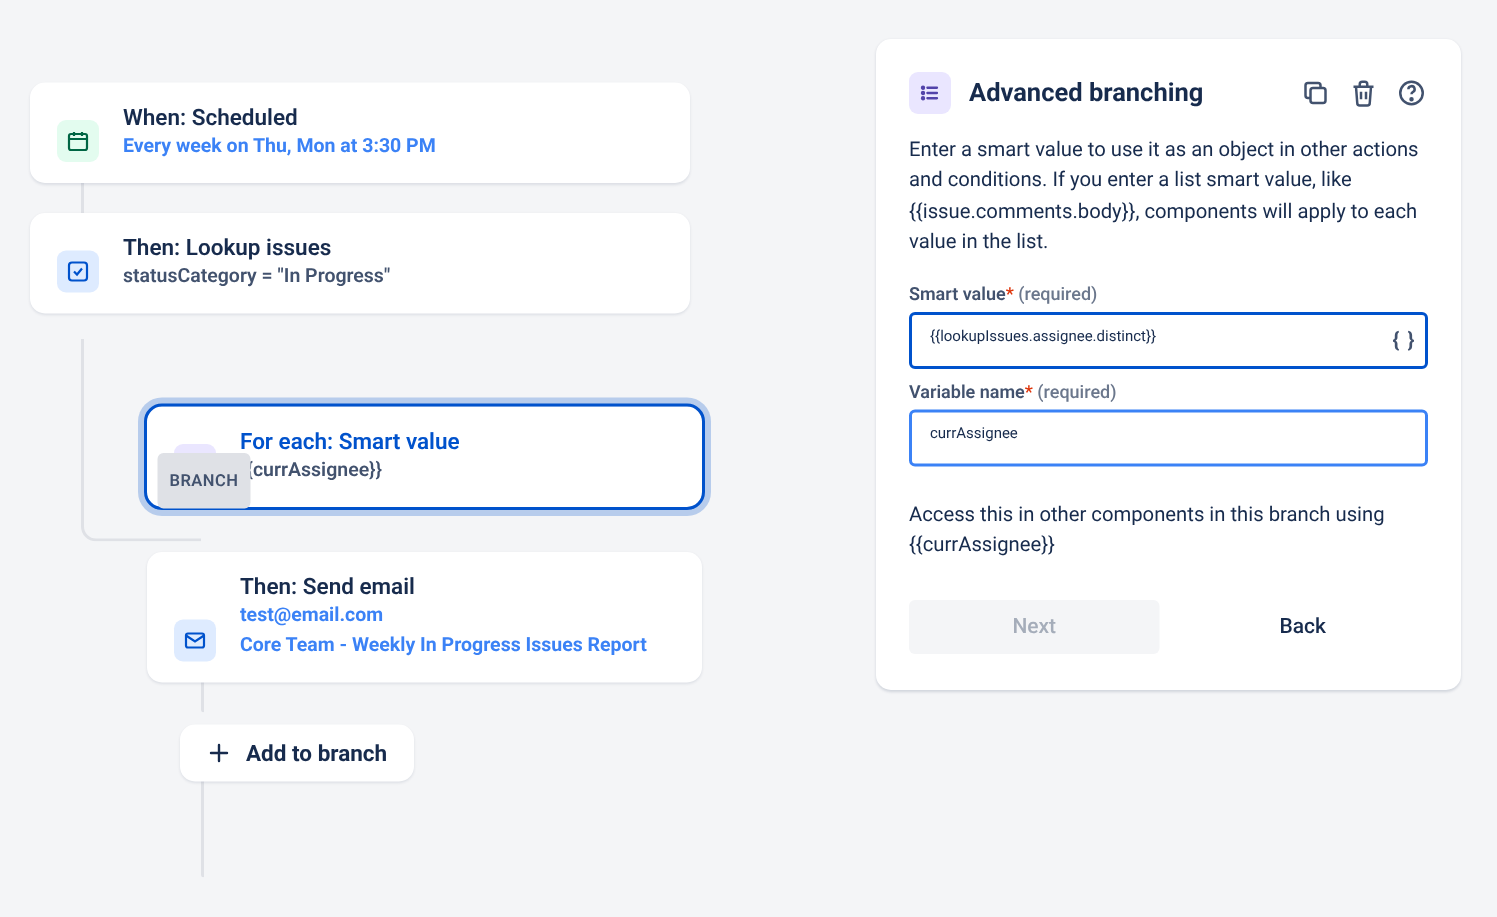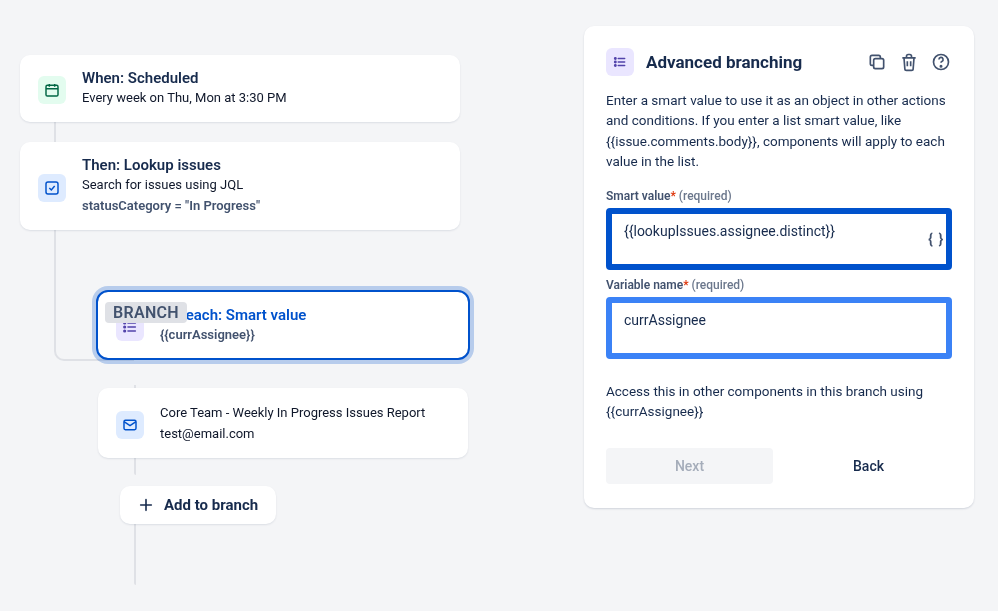--- a/index.html
+++ b/index.html
@@ -26,21 +26,21 @@
     border-left: 2px solid #dfe1e6;
     border-bottom: 2px solid #dfe1e6;
     border-bottom-left-radius: 10px;
   }
 
   .card {
     background: #fff;
     border-radius: 10px;
     padding: 14px 22px 14px 18px;
     display: flex;
-    align-items: center;
+    align-items: flex-end;
     gap: 16px;
     box-shadow: 0 1px 2px rgba(9,30,66,0.1);
     position: relative;
     z-index: 2;
   }
 
   .card .icon-box {
     width: 28px;
     height: 28px;
     border-radius: 6px;
@@ -49,38 +49,38 @@
     justify-content: center;
     flex-shrink: 0;
     margin-top: 4px;
   }
   .icon-green { background: #e3fcef; color: #006644; }
   .icon-blue  { background: #deebff; color: #0052cc; }
   .icon-purple{ background: #eae6ff; color: #5243aa; }
 
   .card .body { flex: 1; min-width: 0; }
   .card .title { font-size: 15px; font-weight: 600; color: #172b4d; }
-  .card .sub   { font-size: 13px; color: #0f172a; line-height: 1.45; margin-top: 2px; }
+  .card .sub   { font-size: 13px; color: #3b82f6; line-height: 1.45; margin-top: 2px; font-weight: bold; }
   .card .sub.strong { font-weight: 600; color: #42526e; }
 
   .card.selected {
     outline: 2px solid #0052cc;
     box-shadow: 0 0 0 6px rgba(0,82,204,0.25);
   }
   .card.selected .title { color: #0052cc; }
 
   .branch-pill {
     position: absolute;
     background: #dfe1e6;
     color: #42526e;
-    font-size: 16px;
+    font-size: 11px;
     font-weight: 600;
     letter-spacing: .3px;
     border-radius: 4px;
-    padding: 1px 8px;
+    padding: 12px 8px;
     z-index: 3;
   }
 
   .add-branch {
     background: #fff;
     border-radius: 10px;
     padding: 10px 18px;
     display: inline-flex;
     align-items: center;
     gap: 10px;
@@ -137,24 +137,24 @@
   }
   .field-label .req { color: #de350b; }
   .field-label .muted { color: #6b778c; font-weight: 500; }
 
   .input-wrap {
     position: relative;
     margin-bottom: 8px;
   }
   .input {
     width: 100%;
-    border: 6px solid #3b82f6;
+    border: 2px solid #3b82f6;
     border-radius: 4px;
-    padding: 9px 40px 25px 12px;
-    font-size: 14px;
+    padding: 9px 40px 14px 12px;
+    font-size: 10px;
     color: #172b4d;
     background: #fff;
     font-family: inherit;
   }
   .input.focused { border-color: #0052cc; }
   .input-suffix {
     position: absolute;
     right: 8px; top: 50%;
     transform: translateY(-50%);
     font-weight: 700;
@@ -222,21 +222,20 @@
   
   <div class="card" style="width:440px; margin-left:0; margin-top:20px;">
     <div class="icon-box icon-blue">
       <svg width="16" height="16" viewBox="0 0 24 24" fill="none" stroke="currentColor" stroke-width="2.2">
         <rect x="3" y="3" width="18" height="18" rx="3"></rect>
           <path d="M8 12l3 3 5-6"></path>
       </svg>
     </div>
     <div class="body">
       <div class="title">Then: Lookup issues</div>
-      <div class="sub">Search for issues using JQL</div>
       <div class="sub strong">statusCategory = "In Progress"</div>
     </div>
   </div>
 
   
   <div class="branch-pill" style="left:85px; top:247px;">BRANCH</div>
 
   
   <div class="card selected" style="width:370px; margin-left:78px; margin-top:62px;">
     <div class="icon-box icon-purple">
@@ -255,22 +254,23 @@
 
   
   <div class="card" style="width:370px; margin-left:78px; margin-top:30px;">
     <div class="icon-box icon-blue">
       <svg width="16" height="16" viewBox="0 0 24 24" fill="none" stroke="currentColor" stroke-width="2.2">
         <rect x="3" y="5" width="18" height="14" rx="2"></rect>
           <path d="M3 7l9 6 9-6"></path>
       </svg>
     </div>
     <div class="body">
+      <div class="title">Then: Send email</div>
+      <div class="sub">test@email.com</div>
       <div class="sub">Core Team - Weekly In Progress Issues Report</div>
-      <div class="sub">test@email.com</div>
     </div>
   </div>
 
   
   <div class="add-branch" style="margin-left:100px; margin-top:28px;font-weight:bold;">
     <span>
       <svg width="16" height="16" viewBox="0 0 24 24" fill="none" stroke="#172b4d" stroke-width="2.4" stroke-linecap="round">
           <path d="M12 4v16M4 12h16"></path>
         </svg>
     </span>

